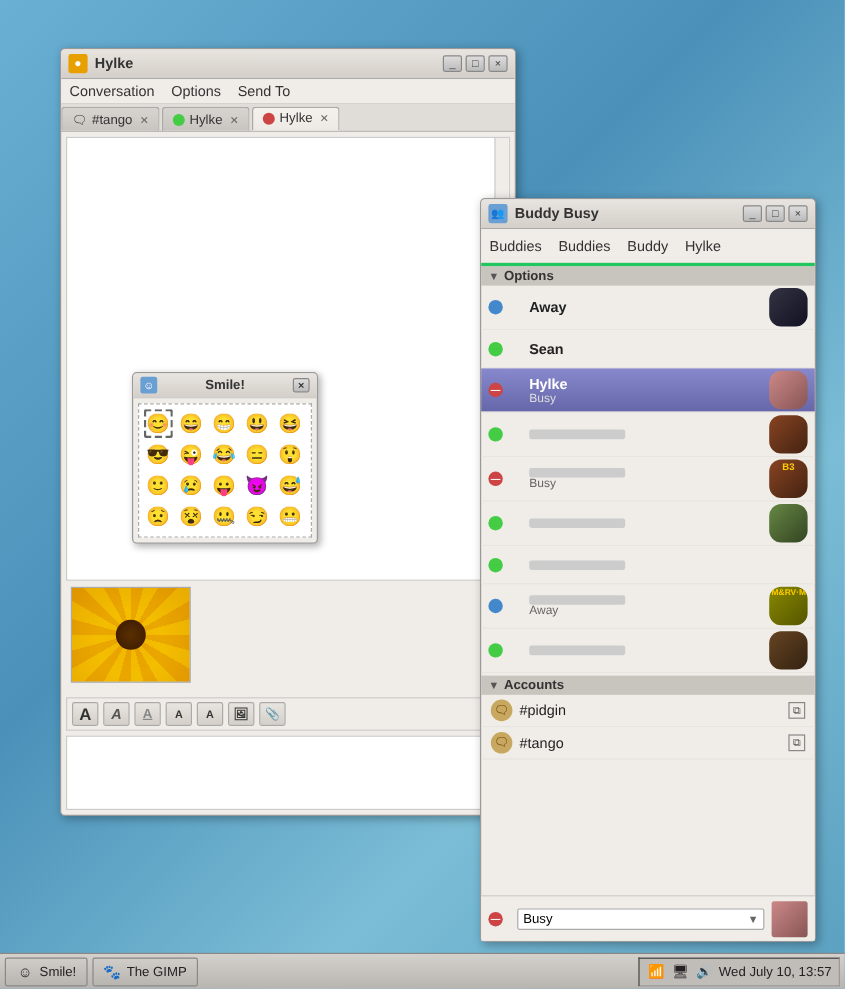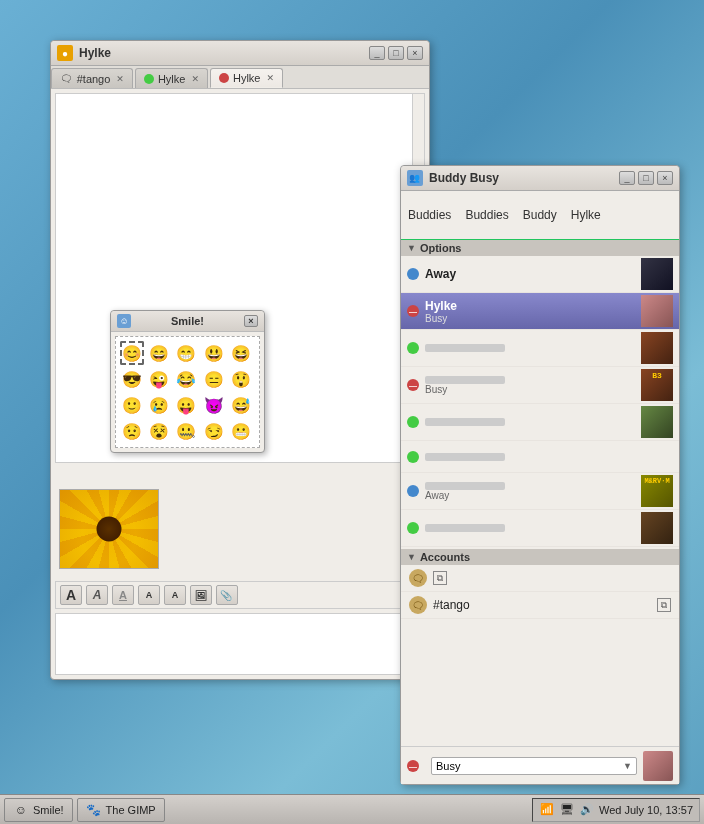--- a/index.html
+++ b/index.html
@@ -292,24 +292,24 @@
       background: #6a9fd4;
       border-radius: 2px;
       font-size: 9px;
       color: white;
       display: flex;
       align-items: center;
       justify-content: center;
     }
     .buddy-menu {
       background: #f0ede8;
-      padding: 16px 4px;
+      padding: 6px 4px;
       display: flex;
       gap: 8px;
-      border-bottom: 1px solid #22c55e;
+      border-bottom: 3px solid #22c55e;
     }
     .buddy-menu-item {
       font-size: 12px;
       color: #333;
       cursor: pointer;
       padding: 1px 3px;
     }
 
     .buddy-section {
       background: #c8c4be;
@@ -360,37 +360,37 @@
       top: 50%;
       left: 50%;
       transform: translate(-50%, -50%);
       color: white;
       font-size: 8px;
       font-weight: bold;
     }
 
     .buddy-info {
       flex: 1;
+      margin-left: 16px;
     }
     .buddy-name {
       font-size: 12px;
       font-weight: bold;
       color: #222;
     }
     .buddy-status-text {
       font-size: 10px;
       color: #666;
     }
     .buddy-avatar {
       width: 32px;
       height: 32px;
       margin-left: 4px;
-      border-radius: 0;
+      border-radius: 10px;
       overflow: hidden;
-      font-family: Liberation Mono, monospace;
     }
     .avatar-away { background: linear-gradient(135deg, #334 0%, #112 100%); }
     .avatar-hylke { background: linear-gradient(135deg, #c88 0%, #855 100%); }
     .avatar-b3 { background: linear-gradient(135deg, #884422 0%, #442211 100%); }
     .avatar-b5 { background: linear-gradient(135deg, #668844 0%, #334422 100%); }
     .avatar-bull { background: linear-gradient(135deg, #664422 0%, #332211 100%); }
     .avatar-text {
       font-size: 8px;
       color: #ffcc00;
       font-weight: bold;
@@ -534,20 +534,25 @@
   <div class="window-titlebar">
     <div class="titlebar-left">
       <div class="window-icon">●</div>
       <span class="titlebar-title">Hylke</span>
     </div>
     <div class="titlebar-controls">
       <div class="titlebar-btn">_</div>
       <div class="titlebar-btn">□</div>
       <div class="titlebar-btn">×</div>
     </div>
+  </div>
+  <div class="menu-bar">
+    <span class="menu-item">Conversation</span>
+    <span class="menu-item">Options</span>
+    <span class="menu-item">Send To</span>
   </div>
   <div class="tabs-bar">
     <div class="tab">
       <span style="font-size:10px;">🗨</span>
       <span>#tango</span>
       <span class="tab-close">✕</span>
     </div>
     <div class="tab">
       <span class="tab-dot" style="background:#44cc44;"></span>
       <span>Hylke</span>
@@ -636,20 +641,26 @@
   </div>
 
   <div class="buddy-item">
     <div class="status-dot" style="background:#4488cc;border-radius:50%;margin-right:6px;flex-shrink:0;"></div>
     <div class="buddy-info">
       <div class="buddy-name">Away</div>
     </div>
     <div class="buddy-avatar avatar-away"></div>
   </div>
 
+  <div class="buddy-item">
+    <div class="status-dot online"></div>
+    <div class="buddy-info">
+      <div class="buddy-name">Sean</div>
+    </div>
+  </div>
 
   <div class="buddy-item selected">
     <div class="status-dot busy"></div>
     <div class="buddy-info">
       <div class="buddy-name">Hylke</div>
       <div class="buddy-status-text">Busy</div>
     </div>
     <div class="buddy-avatar avatar-hylke"></div>
   </div>
 
@@ -706,20 +717,21 @@
     <div class="buddy-avatar avatar-bull"></div>
   </div>
 
   <div class="buddy-section" style="margin-top:2px;">
     <span class="section-arrow">▼</span>
     <span>Accounts</span>
   </div>
 
   <div class="channel-item">
     <div class="channel-icon">🗨</div>
+    <span class="channel-name">#pidgin</span>
     <div class="channel-external">⧉</div>
   </div>
 
   <div class="channel-item">
     <div class="channel-icon">🗨</div>
     <span class="channel-name">#tango</span>
     <div class="channel-external">⧉</div>
   </div>
 
   <div class="buddy-status-bar">

